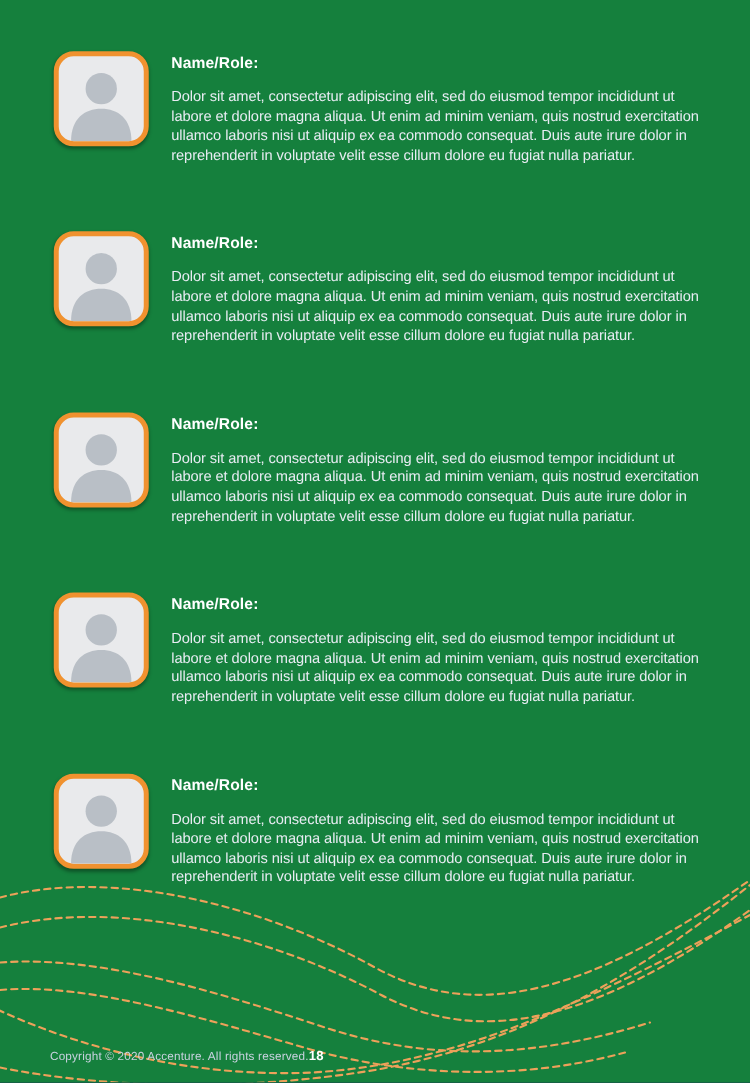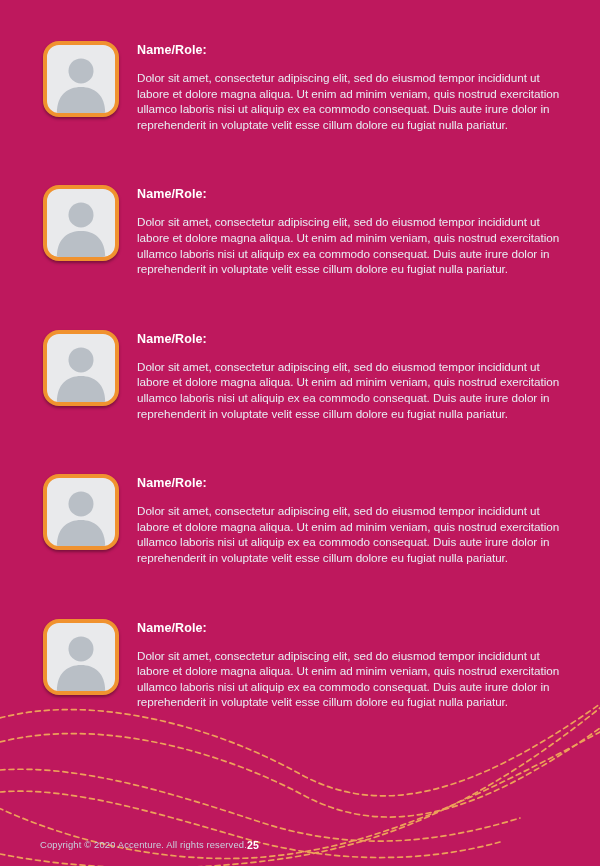--- a/index.html
+++ b/index.html
@@ -13,21 +13,21 @@
   body {
     background: #1d3055;
     font-family: "Liberation Sans", sans-serif;
     position: relative;
   }
 
   .slide {
     position: relative;
     width: 600px;
     height: 866px;
-    background: #be185d;
+    background: #15803d;
     overflow: hidden;
   }
 
   
   .decor {
     position: absolute;
     left: 0;
     bottom: 0;
     width: 600px;
     height: 220px;
@@ -200,16 +200,16 @@
       <div class="person-text">
         <div class="person-name">Name/Role:</div>
         <div class="person-desc">Dolor sit amet, consectetur adipiscing elit, sed do eiusmod tempor incididunt ut labore et dolore magna aliqua. Ut enim ad minim veniam, quis nostrud exercitation ullamco laboris nisi ut aliquip ex ea commodo consequat. Duis aute irure dolor in reprehenderit in voluptate velit esse cillum dolore eu fugiat nulla pariatur.</div>
       </div>
     </div>
 
   </div>
 
   <div class="footer">
     <div class="footer-copy">Copyright © 2020 Accenture. All rights reserved.</div>
-    <div class="footer-page">25</div>
+    <div class="footer-page">18</div>
   </div>
 
 </div>
 
 </body></html>

